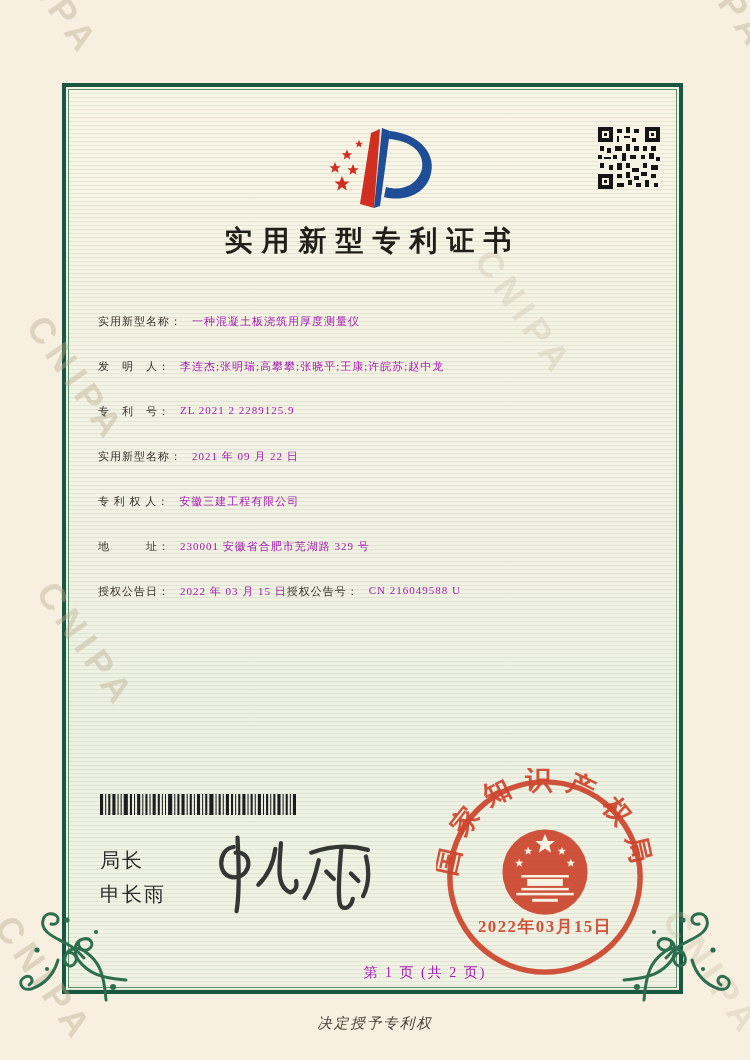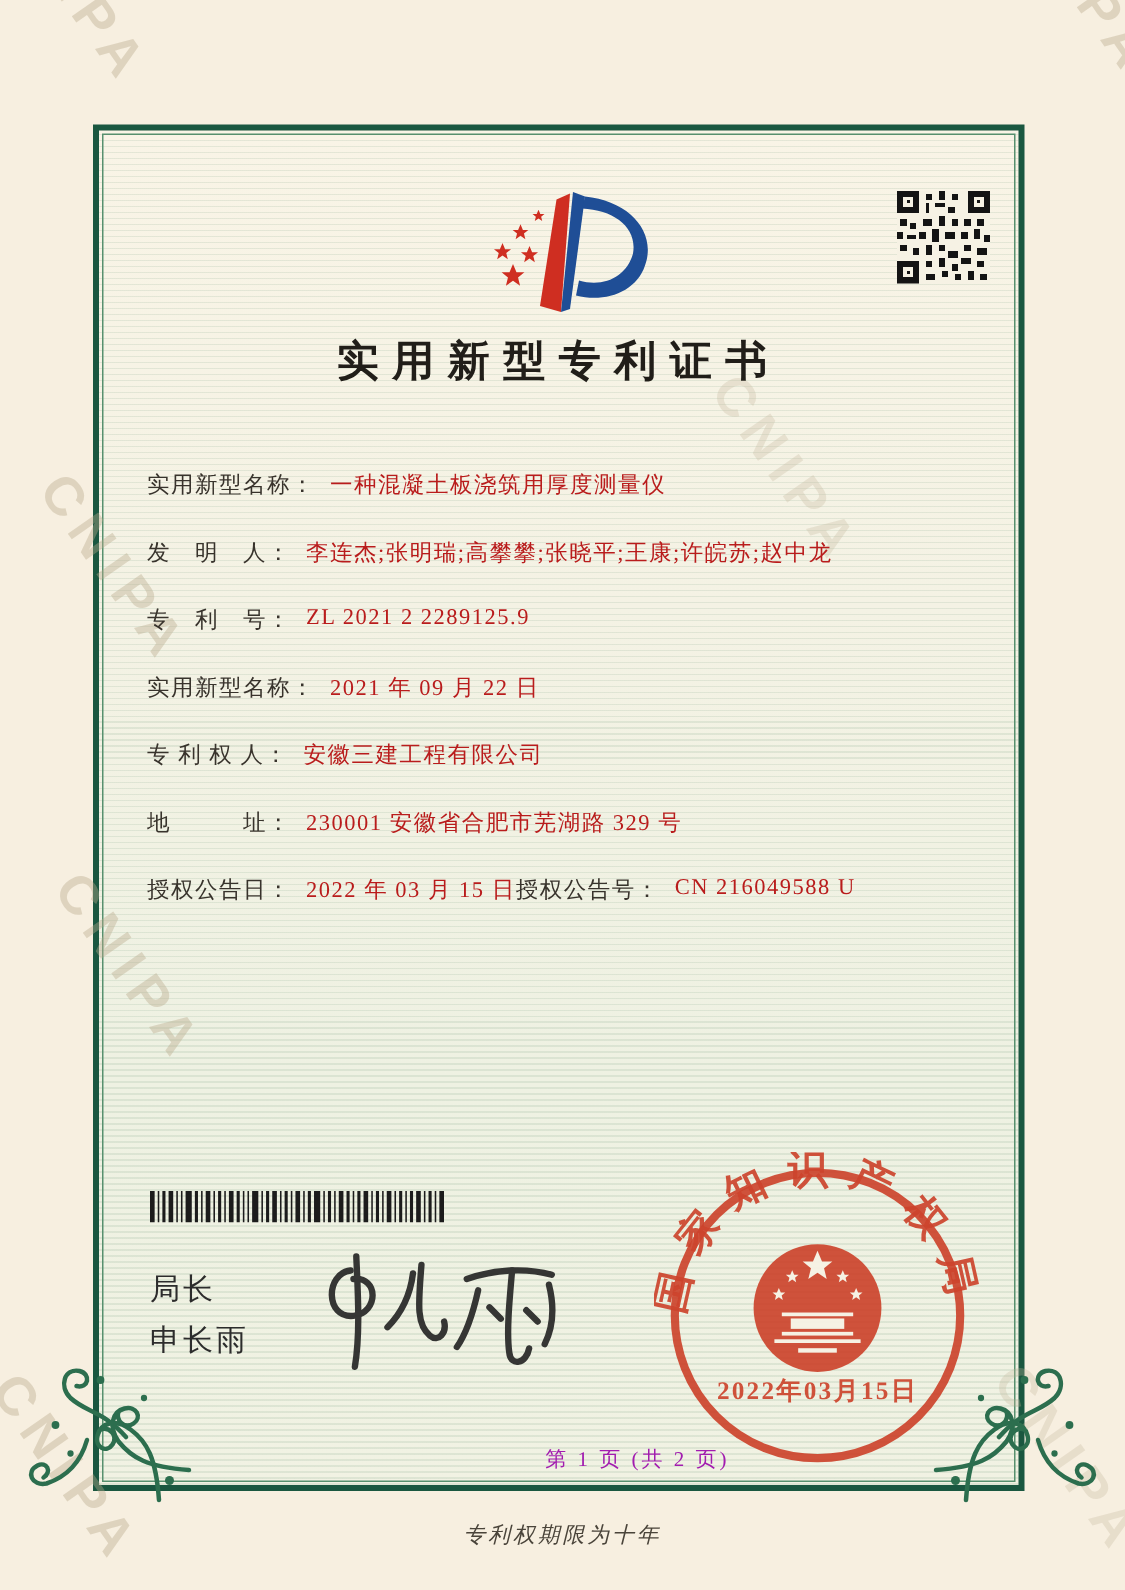--- a/index.html
+++ b/index.html
@@ -54,23 +54,23 @@
 
   .title{
     position:absolute;left:62px;top:222px;width:621px;
     text-align:center;
     font-size:28px;font-weight:600;letter-spacing:9px;
     color:#211e19;
   }
 
   
   .fields{position:absolute;left:98px;top:314px;width:560px;}
-  .frow{height:45px;display:flex;align-items:flex-start;font-size:15px;}
+  .frow{height:45px;display:flex;align-items:flex-start;font-size:11px;}
   .flabel{white-space:pre;letter-spacing:1px;color:#38332c;}
-  .fvalue{margin-left:10px;letter-spacing:1px;color:#b91c1c;}
+  .fvalue{margin-left:10px;letter-spacing:1px;color:#a21caf;}
   .frow .pair2{display:flex;}
 
   
   .bodytext{
     position:absolute;left:98px;top:616px;width:558px;
     font-size:16.5px;line-height:27px;
     font-style:italic;
     color:#3a342c;letter-spacing:0.5px;
   }
   .bodytext p{margin:0;text-indent:2em;}
@@ -354,16 +354,16 @@
         <path d="M112,24 C132,17 154,16 172,21"></path>
         <path d="M120,32 C116,50 112,62 105,72"></path>
         <path d="M144,18 C142,40 140,62 142,76 C143,86 154,84 156,73"></path>
         <path d="M170,28 C174,44 173,58 167,70"></path>
         <path d="M128,44 l8,8"></path>
         <path d="M154,46 l8,8"></path>
       </g>
     </svg>
 
     <div class="pageinfo">第 1 页 (共 2 页)</div>
-    <div class="contnote">专利权期限为十年</div>
+    <div class="contnote">决定授予专利权</div>
 
   </div>
 </div>
 
 </body></html>

